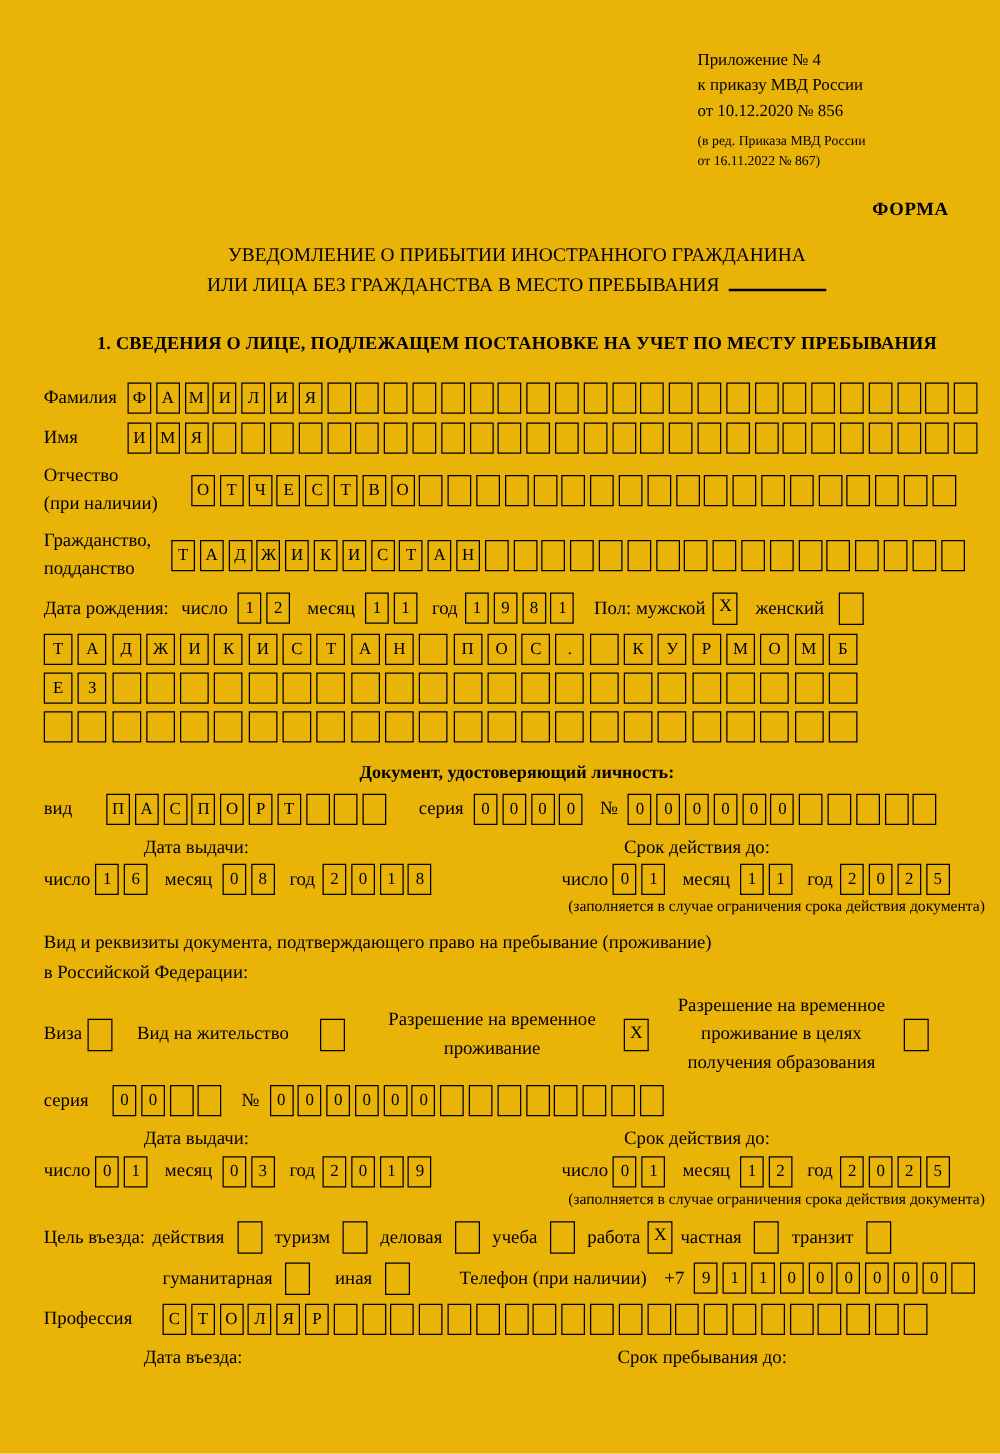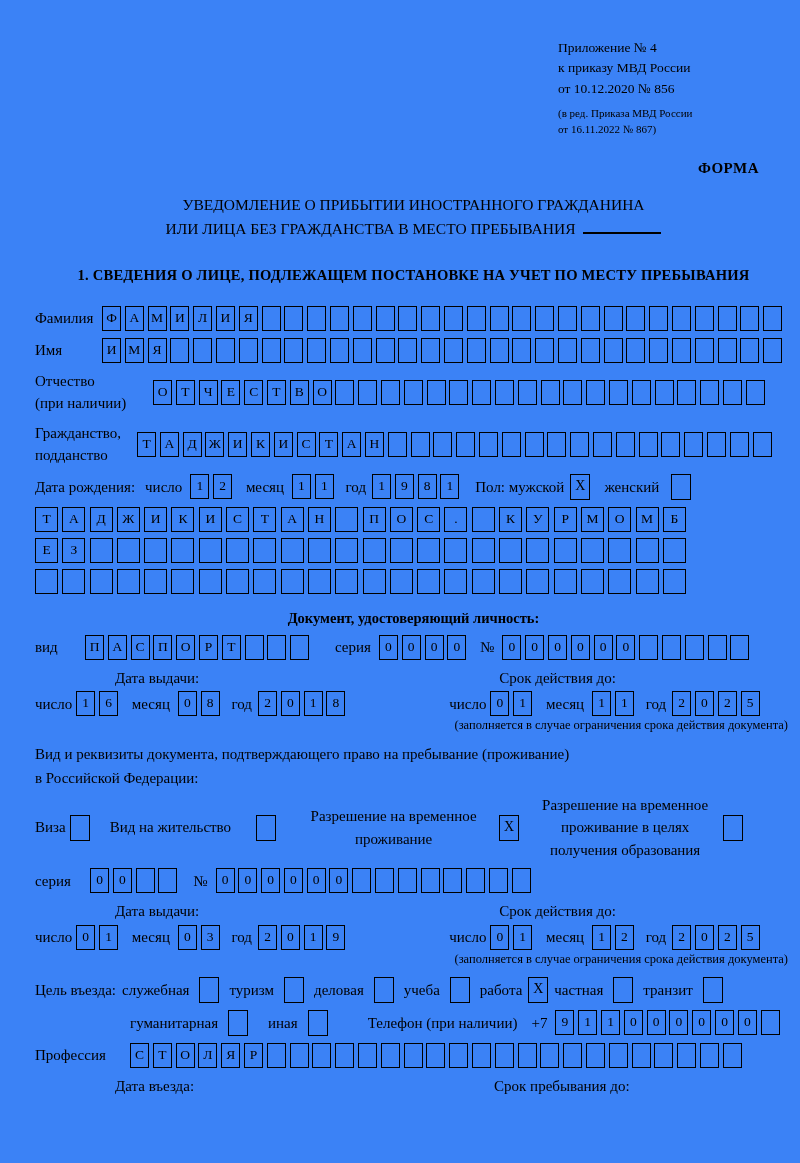--- a/index.html
+++ b/index.html
@@ -1,18 +1,18 @@
 <!DOCTYPE html>
 <html lang="ru"><head>
 <meta charset="utf-8">
 <style>
   html,body{margin:0;padding:0;background:#fff;color:#000;}
   body{font-family:"Liberation Serif","DejaVu Serif",serif;}
   .page{width:800px;height:1163px;overflow:hidden;box-sizing:border-box;
-        padding:38px 8px 10px 35px;background:#3b82f6;position:relative;}
+        padding:38px 8px 10px 35px;background:#eab308;position:relative;}
   .hdr{margin-left:523px;font-size:13.5px;line-height:1.5;}
   .hdr .edition{margin-top:6px;font-size:11px;}
   .multiline{white-space:pre-line;}
   .form-label{font-weight:bold;font-size:15px;text-align:right;padding-right:33px;margin-top:22px;letter-spacing:.5px;}
   .title{text-align:center;font-weight:normal;font-size:15.5px;line-height:1.55;margin-top:16px;}
   .blank{display:inline-block;width:78px;height:14px;border-bottom:2px solid #000;margin-left:8px;}
   .sec{text-align:center;font-weight:bold;font-size:14.6px;margin-top:26px;letter-spacing:.2px;}
   .frm{margin-top:22px;font-size:15px;}
   .row{display:flex;align-items:center;margin-bottom:7px;line-height:1.5;}
   .lbl{flex:none;}
@@ -175,21 +175,21 @@
       <span class="cells ml4"><span class="cell">0</span><span class="cell">1</span></span>
       <span class="lbl ml10">месяц</span>
       <span class="cells ml8"><span class="cell">1</span><span class="cell">2</span></span>
       <span class="lbl ml8">год</span>
       <span class="cells ml6"><span class="cell">2</span><span class="cell">0</span><span class="cell">2</span><span class="cell">5</span></span>
     </div>
     <div class="note">(заполняется в случае ограничения срока действия документа)</div>
 
     <div class="row">
       <span class="lbl">Цель въезда:</span>
-      <span class="lbl ml6">служебная</span>
+      <span class="lbl ml6">действия</span>
       <span class="cbx ml10"><span class="cell"></span></span>
       <span class="lbl ml10">туризм</span>
       <span class="cbx ml10"><span class="cell"></span></span>
       <span class="lbl ml10">деловая</span>
       <span class="cbx ml10"><span class="cell"></span></span>
       <span class="lbl ml10">учеба</span>
       <span class="cbx ml10"><span class="cell"></span></span>
       <span class="lbl ml10">работа</span>
       <span class="cbx ml6"><span class="cell">X</span></span>
       <span class="lbl ml6">частная</span>

